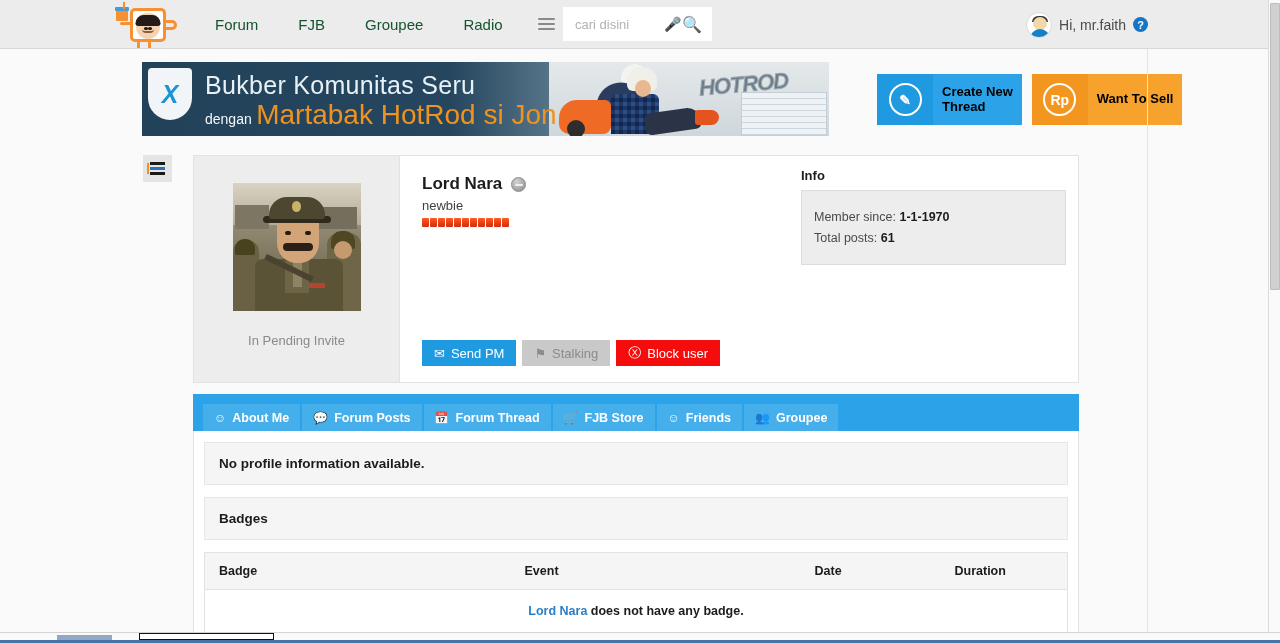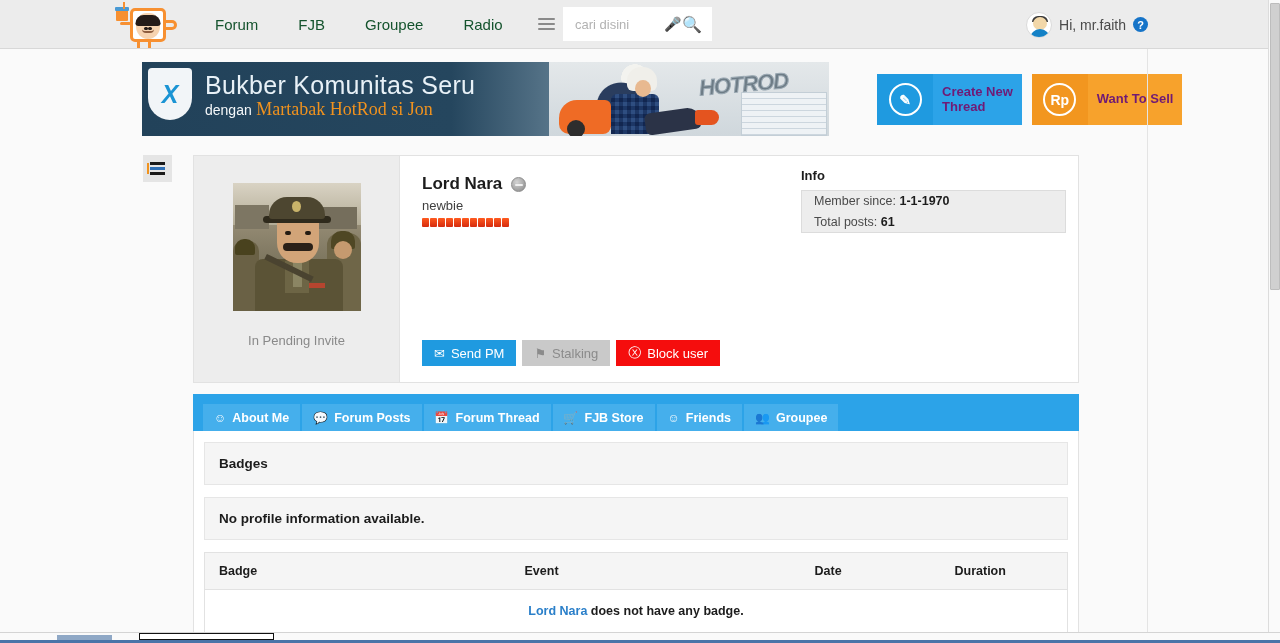--- a/index.html
+++ b/index.html
@@ -160,21 +160,21 @@
   .bn-shield-x {
     font-size: 25px; font-weight: bold; font-style: italic;
     color: #1b94d4; line-height: 1;
   }
   .bn-dots { position: absolute; right: 5px; top: 7px; }
   .bn-dots i { display:inline-block; width:5px; height:5px; border-radius:50%; margin-left:1px; }
   .bn-text { position: absolute; left: 63px; top: 10px; }
   .bn-l1 { color: #e8f1f7; font-size: 25px; letter-spacing: .3px; line-height: 1.05; }
   .bn-l2 { margin-top: 2px; line-height: 1.05; }
   .bn-l2 .dengan { color: #f4f7f9; font-size: 14px; }
-  .bn-l2 .martabak { color: #f0921e; font-size: 18px; font-family: Liberation Serif, serif; }
+  .bn-l2 .martabak { color: #f0921e; font-size: 28px; }
   .bn-photo {
     position: absolute; right: 0; top: 0; width: 280px; height: 74px;
     background:
       radial-gradient(ellipse 54px 52px at 72px 44px, #2a3d5e 0%, #2a3d5e 44%, transparent 46%),
       radial-gradient(ellipse 17px 17px at 86px 16px, #f3f3ef 0%, #f3f3ef 80%, transparent 82%),
       linear-gradient(180deg,#e4e8ea 0%,#cfd7dc 100%);
   }
   .bn-helmet { position:absolute; left:78px; top:5px; width:30px; height:24px; border-radius:14px 14px 6px 6px; background:#f0efea; }
   .bn-face { position:absolute; left:86px; top:18px; width:16px; height:17px; border-radius:50%; background:#e8b990; }
   .bn-shirt {
@@ -207,21 +207,21 @@
   }
   .cta {
     display: flex; align-items: stretch; height: 51px;
     cursor: pointer;
   }
   .cta .cta-ic {
     width: 56px; display: flex; align-items: center; justify-content: center;
   }
   .cta .cta-lb {
     display: flex; align-items: center; padding: 0 9px;
-    color: #701a75; font-size: 13px; font-weight: bold; line-height: 1.15;
+    color: #000000; font-size: 13px; font-weight: bold; line-height: 1.15;
     white-space: pre-line;
   }
   .cta.blue .cta-ic { background: #1f9ae0; }
   .cta.blue .cta-lb { background: #2ca3e8; }
   .cta.orange .cta-ic { background: #f2961f; }
   .cta.orange .cta-lb { background: #f7a22c; }
   .ic-circle {
     width: 33px; height: 33px; border-radius: 50%;
     border: 2px solid #fff; color: #fff;
     display: flex; align-items: center; justify-content: center;
@@ -319,21 +319,21 @@
   .btn.pm { background: #1f9ae0; }
   .btn.stalk { background: #c9c9c9; color: #8b8b8b; }
   .btn.block { background: #f50d0d; }
 
   .pc-info {
     position: absolute; right: 12px; top: 12px; width: 265px;
   }
   .info-h { font-size: 13px; font-weight: bold; color: #1c1c1c; margin-bottom: 7px; }
   .info-box {
     background: #ededed; border: 1px solid #dcdcdc;
-    padding: 0 12px; font-size: 12.5px; color: #4a4a4a; line-height: 1.65;
+    padding: 16px 12px; font-size: 12.5px; color: #4a4a4a; line-height: 1.65;
   }
   .info-box b { color: #1c1c1c; }
 
   
   .tabs-bar {
     position: absolute; left: 193px; top: 394px;
     width: 886px; height: 37px;
     background: #2ca3e8;
     display: flex; align-items: flex-end; gap: 2px;
     padding: 0 10px;
@@ -599,22 +599,22 @@
         <span class="ti">☺</span>
         <span>Friends</span>
       </div>
       <div class="tab">
         <span class="ti">👥</span>
         <span>Groupee</span>
       </div>
     </div>
 
   <div class="content-panel">
+    <div class="panel-row">No profile information available.</div>
     <div class="panel-row">Badges</div>
-    <div class="panel-row">No profile information available.</div>
     <table class="badge-table">
       <thead>
         <tr>
           <th style="width:306px">Badge</th>
           <th style="width:290px">Event</th>
           <th style="width:140px">Date</th>
           <th>Duration</th>
         </tr>
       </thead>
       <tbody>

